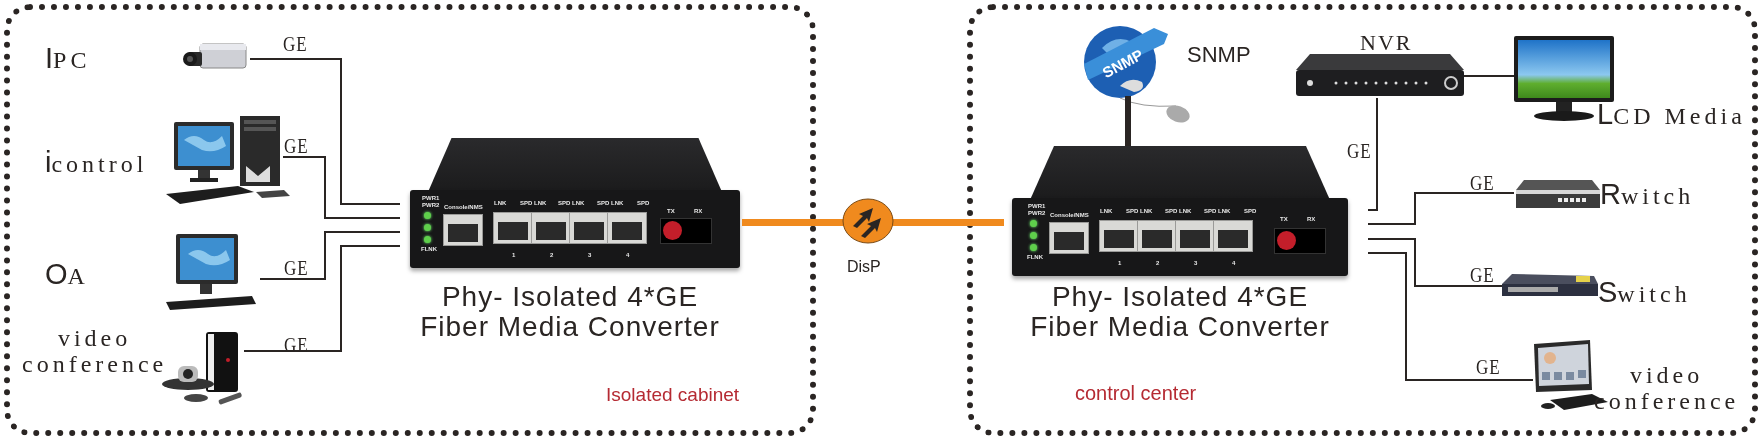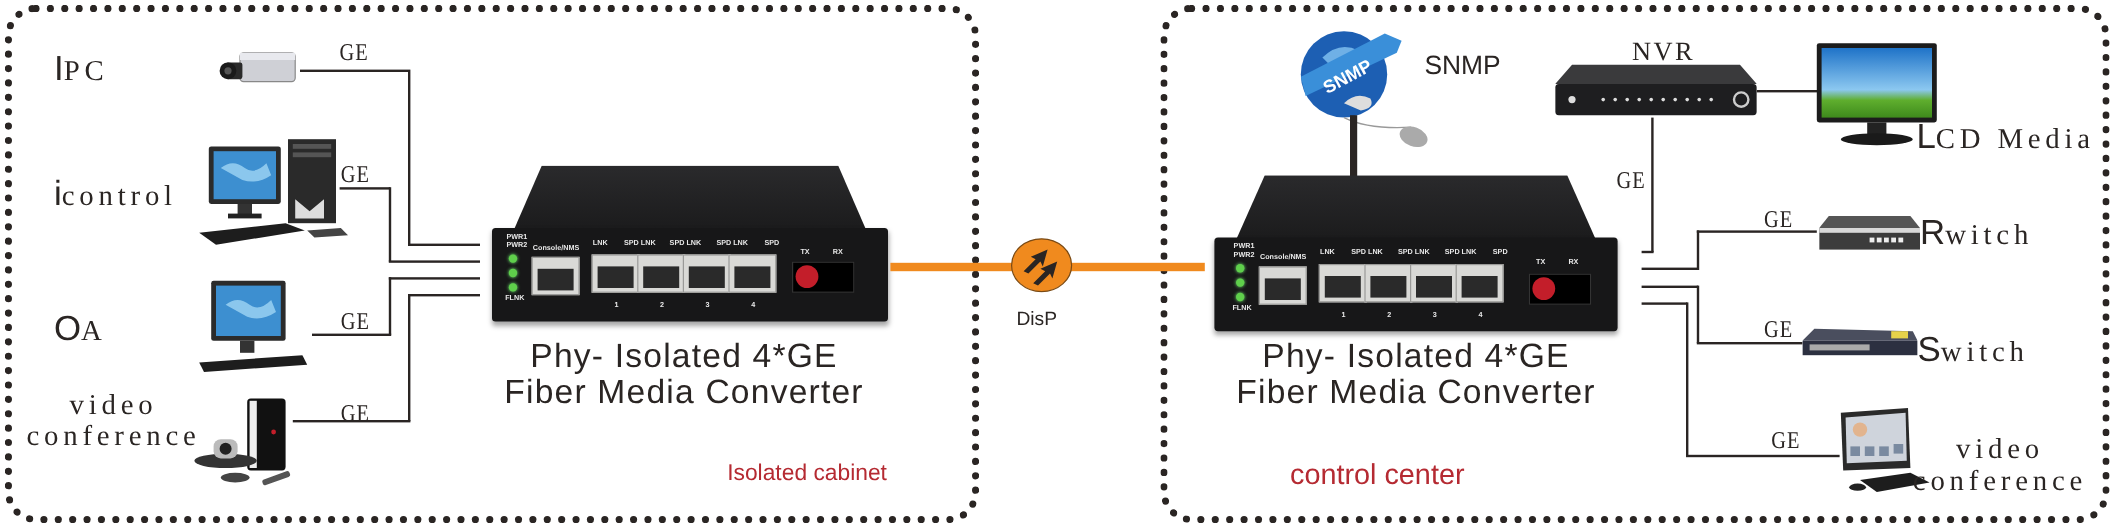--- a/index.html
+++ b/index.html
@@ -291,13 +291,13 @@
     <div class="plab" style="left:295px;top:18px;">RX</div>
     <div class="sc" style="left:262px;top:30px;width:50px;height:24px;">
       <div class="sc-tx" style="left:2px;top:2px;"></div>
     </div>
   </div>
 </div>
 <div class="caption" style="left:1020px;top:282px;width:320px;">
   <div>Phy- Isolated  4*GE</div>
   <div>Fiber  Media  Converter</div>
 </div>
-<div class="zone-title" style="left:1075px;top:382px;font-size:24px;">control center</div>
+<div class="zone-title" style="left:1075px;top:382px;font-size:20px;">control center</div>
 
 </body></html>

